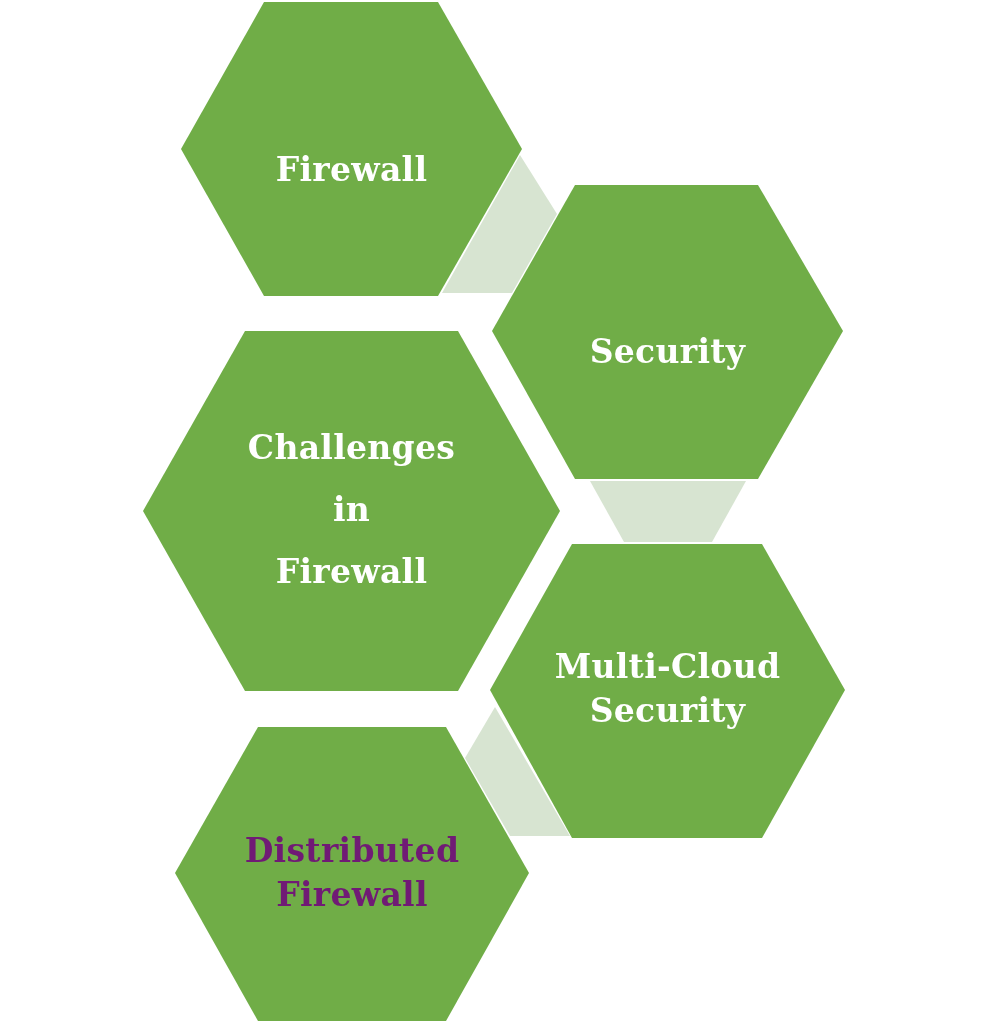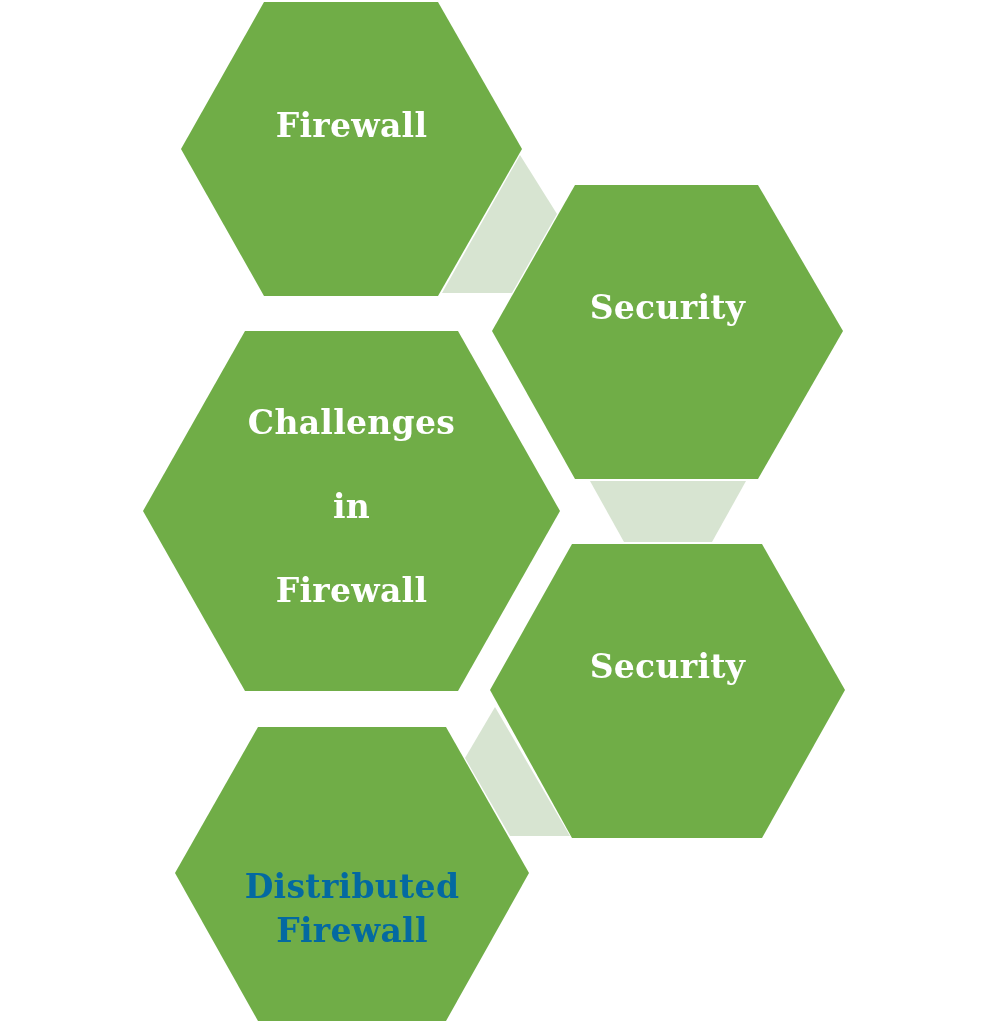--- a/index.html
+++ b/index.html
@@ -19,21 +19,21 @@
       left: 0;
       top: 0;
       width: 987px;
       height: 1024px;
     }
     .hex-label {
       position: absolute;
       display: flex;
       flex-direction: column;
       align-items: center;
-      justify-content: space-between;
+      justify-content: flex-end;
       text-align: center;
       color: #ffffff;
       font-family: "DejaVu Serif", "Liberation Serif", serif;
       font-weight: bold;
       font-size: 33px;
       line-height: 44px;
       letter-spacing: 0.3px;
     }
     .hex-label span { display: block; white-space: nowrap; }
   </style>
@@ -55,27 +55,28 @@
   </svg>
 
   <div class="hex-label" style="left: 181px; top: 104px; width: 341px; height: 88px; color: rgb(255, 255, 255);">
     <span>Firewall</span>
   </div>
 
   <div class="hex-label" style="left: 492px; top: 286px; width: 351px; height: 88px; color: rgb(255, 255, 255);">
     <span>Security</span>
   </div>
 
-  <div class="hex-label" style="left: 143px; top: 392px; width: 417px; height: 230px; color: rgb(255, 255, 255);">
+  <div class="hex-label" style="left: 143px; top: 373px; width: 417px; height: 230px; color: rgb(255, 255, 255);">
     <span style="line-height:62px;">Challenges</span>
     <span style="line-height:62px;">in</span>
     <span style="line-height:62px;">Firewall</span>
   </div>
 
   <div class="hex-label" style="left: 490px; top: 645px; width: 355px; height: 88px; color: rgb(255, 255, 255);">
+    <span>Multi-Cloud</span>
     <span>Security</span>
   </div>
 
-  <div class="hex-label" style="left: 175px; top: 865px; width: 354px; height: 88px; color: #0369a1;">
+  <div class="hex-label" style="left: 175px; top: 829px; width: 354px; height: 88px; color: #701a75;">
     <span>Distributed</span>
     <span>Firewall</span>
   </div>
 </div>
 
 </body></html>

